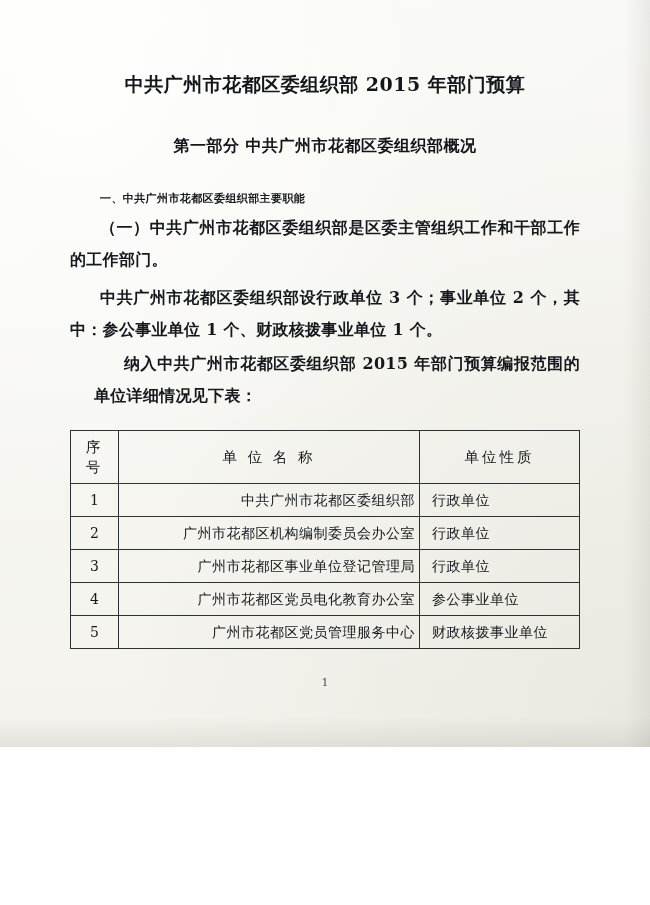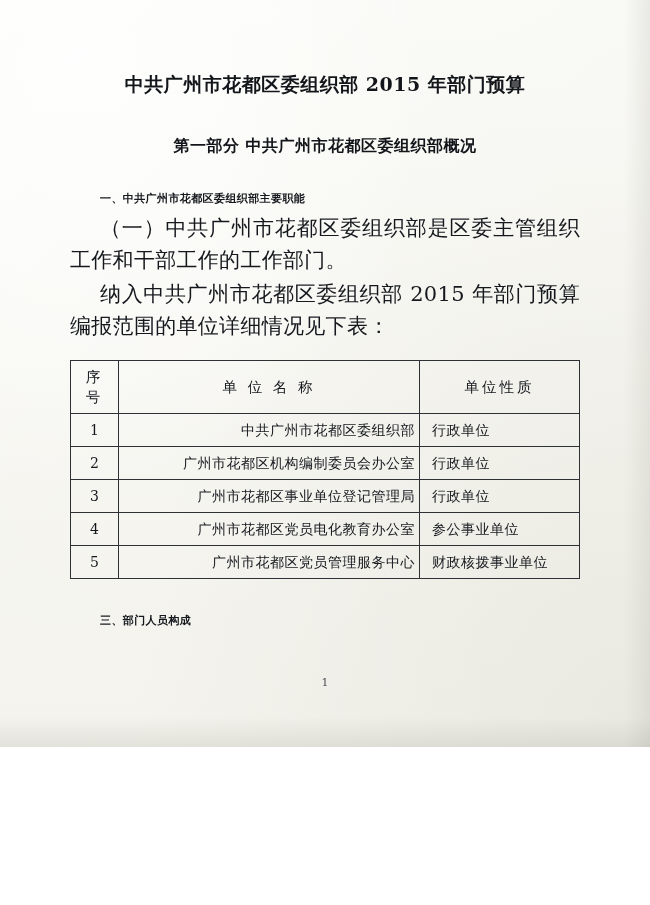--- a/index.html
+++ b/index.html
@@ -53,29 +53,31 @@
     color: #121519;
   }
   .section-head {
     font-size: 11px;
     font-weight: bold;
     margin: 34px 0 0 0;
     text-indent: 30px;
     letter-spacing: 0.4px;
   }
   .para {
-    font-size: 21px;
+    font-size: 16px;
     line-height: 32px;
     margin: 6px 0 0 0;
     text-indent: 30px;
     letter-spacing: 0.3px;
     text-align: justify;
+    font-weight: bold;
   }
   .para.tight {
     margin-top: 2px;
+    margin-left: 24px;
   }
   table.units {
     width: 100%;
     border-collapse: collapse;
     margin: 18px 0 8px 0;
     font-size: 14px;
     table-layout: fixed;
   }
   table.units th,
   table.units td {
@@ -139,20 +141,21 @@
 <div class="page">
   <div class="content">
 
     <h1 class="doc-title">中共广州市花都区委组织部 2015 年部门预算</h1>
 
     <h2 class="part-title">第一部分  中共广州市花都区委组织部概况</h2>
 
     <h3 class="section-head">一、中共广州市花都区委组织部主要职能</h3>
     <p class="para">（一）中共广州市花都区委组织部是区委主管组织工作和干部工作的工作部门。</p>
 
+    <p class="para">中共广州市花都区委组织部设行政单位 3 个；事业单位 2 个，其中：参公事业单位 1 个、财政核拨事业单位 1 个。</p>
     <p class="para tight">纳入中共广州市花都区委组织部 2015 年部门预算编报范围的单位详细情况见下表：</p>
 
     <table class="units">
       <colgroup>
         <col class="c-idx">
         <col class="c-name">
         <col class="c-kind">
       </colgroup>
       <thead>
         <tr>
@@ -183,21 +186,20 @@
           <td class="kind">参公事业单位</td>
         </tr>
         <tr>
           <td class="idx">5</td>
           <td class="name">广州市花都区党员管理服务中心</td>
           <td class="kind">财政核拨事业单位</td>
         </tr>
       </tbody>
     </table>
 
-    <h3 class="section-head">三、部门人员构成</h3>
 
   </div>
 
   <div class="page-number">1</div>
 
   <div class="edge-shadow"></div>
   <div class="edge-shadow-bottom"></div>
 </div>
 
 </body></html>

